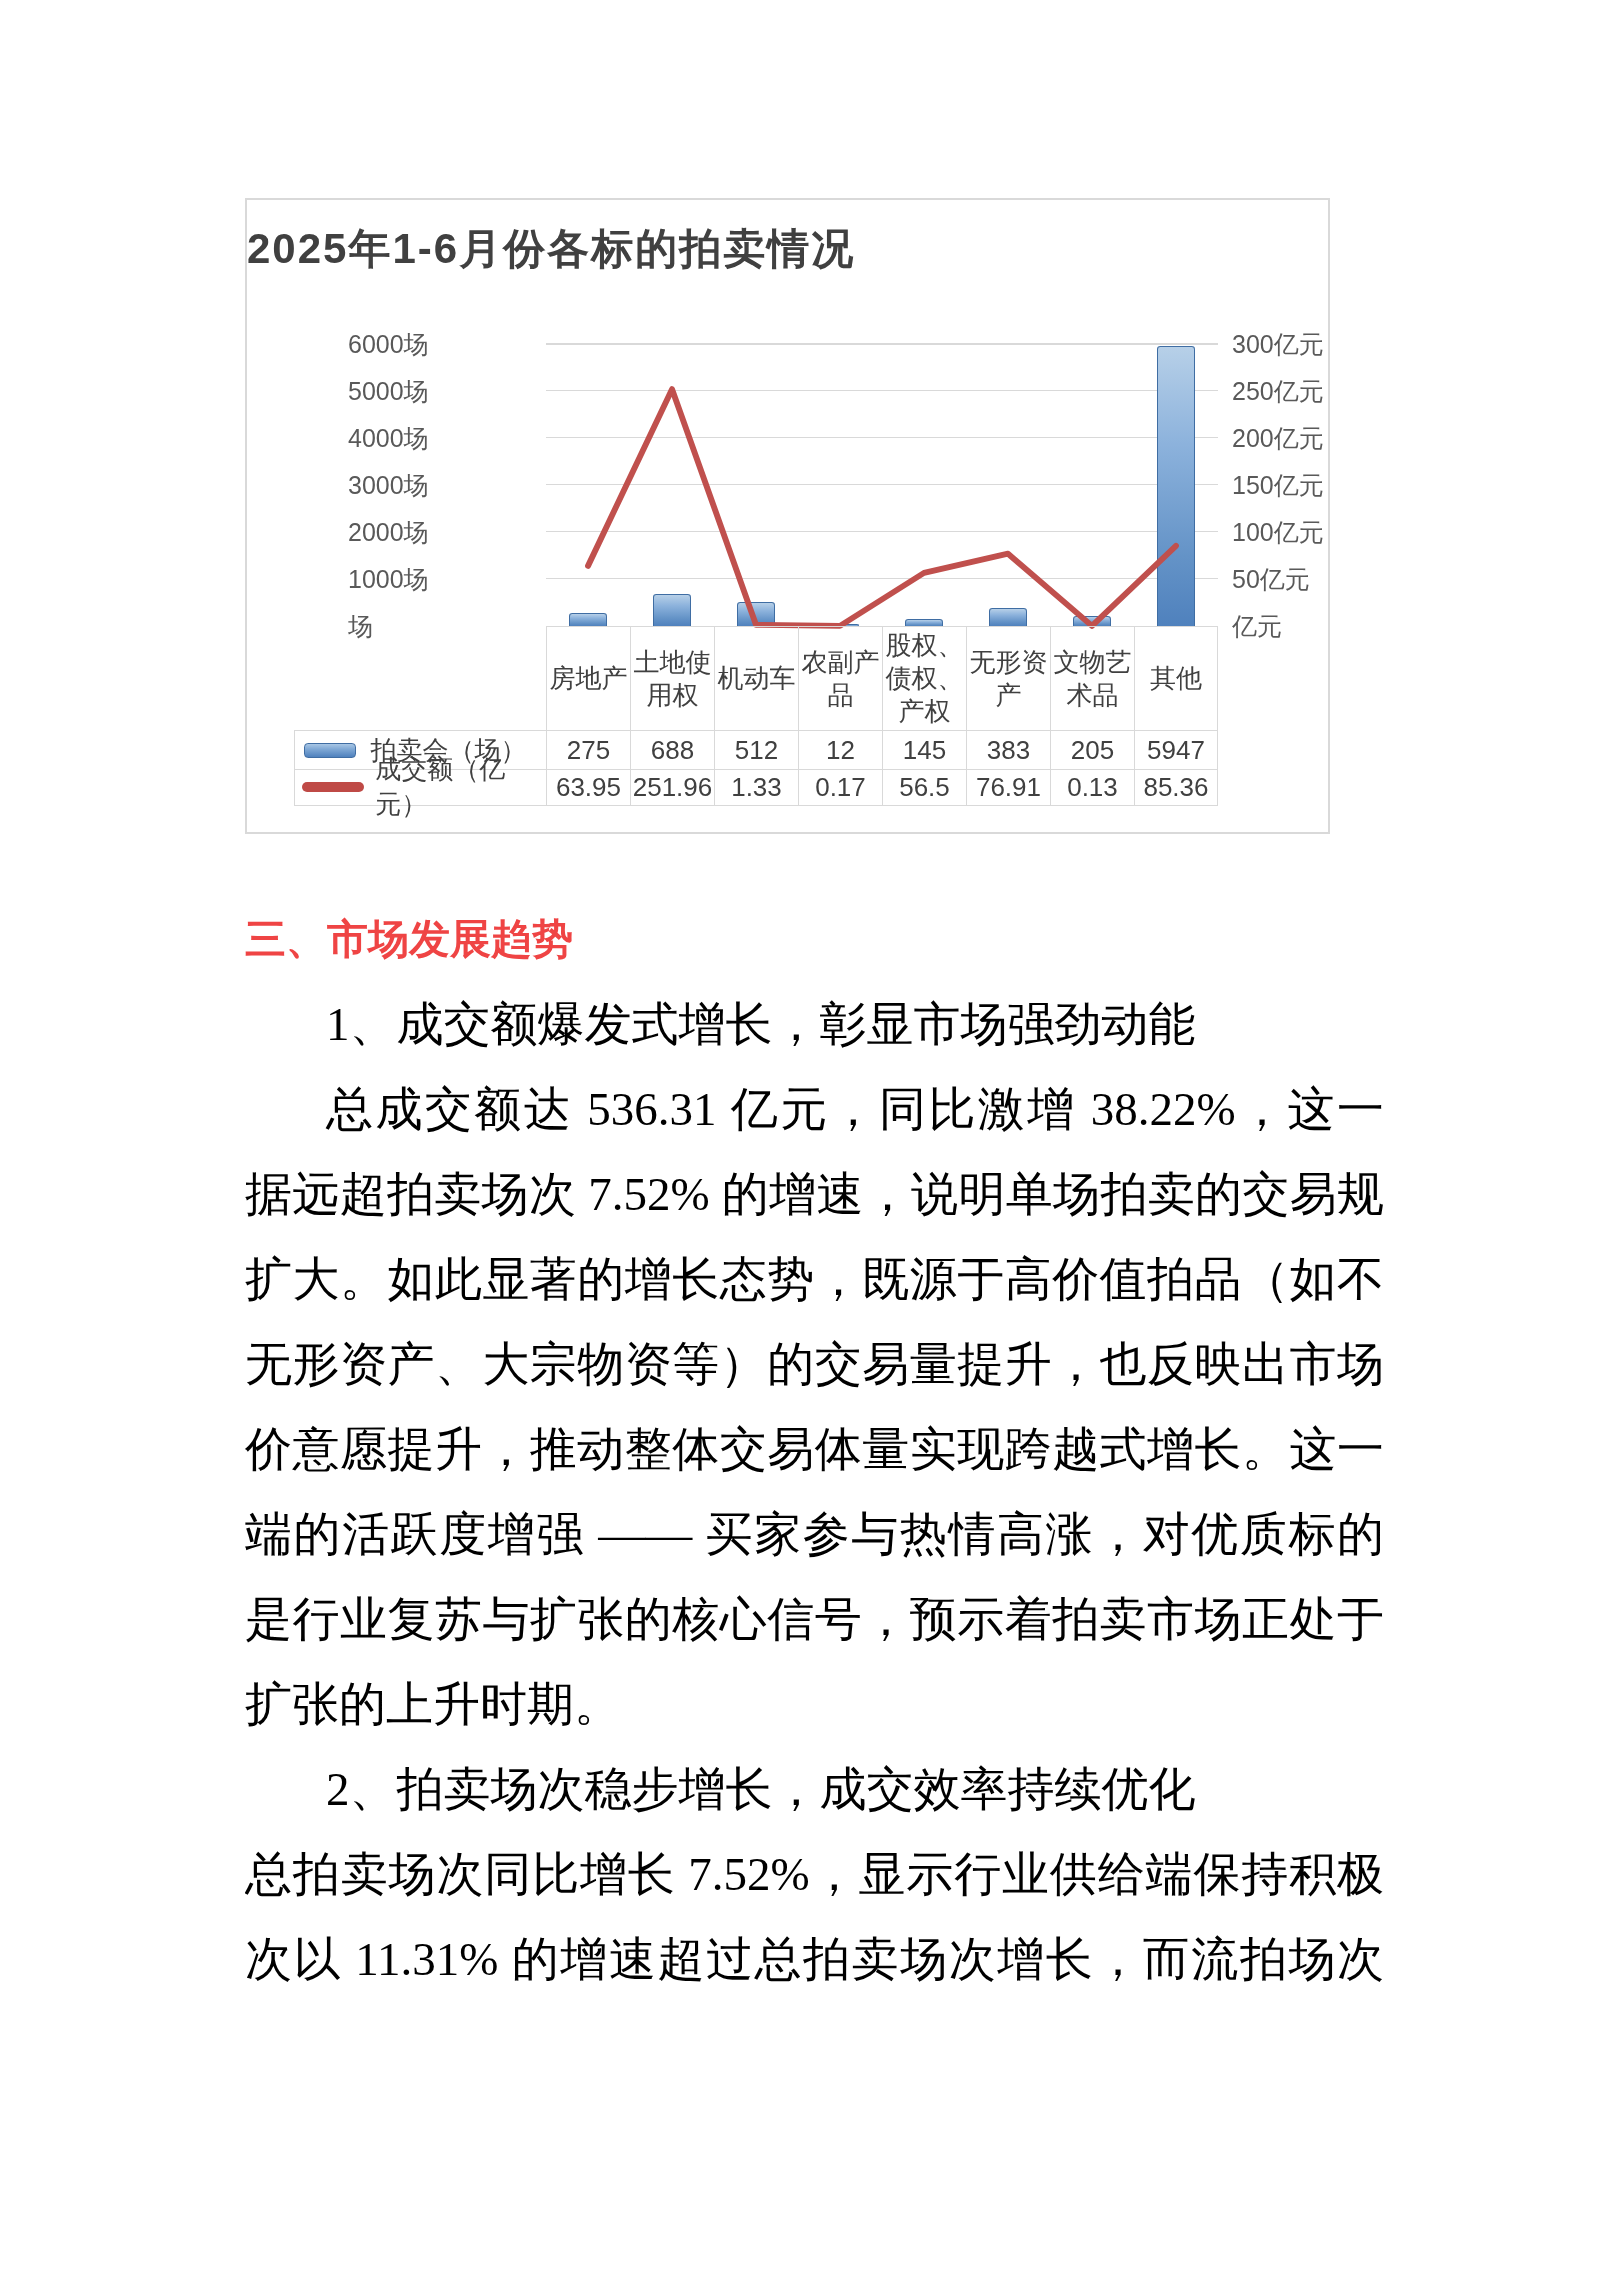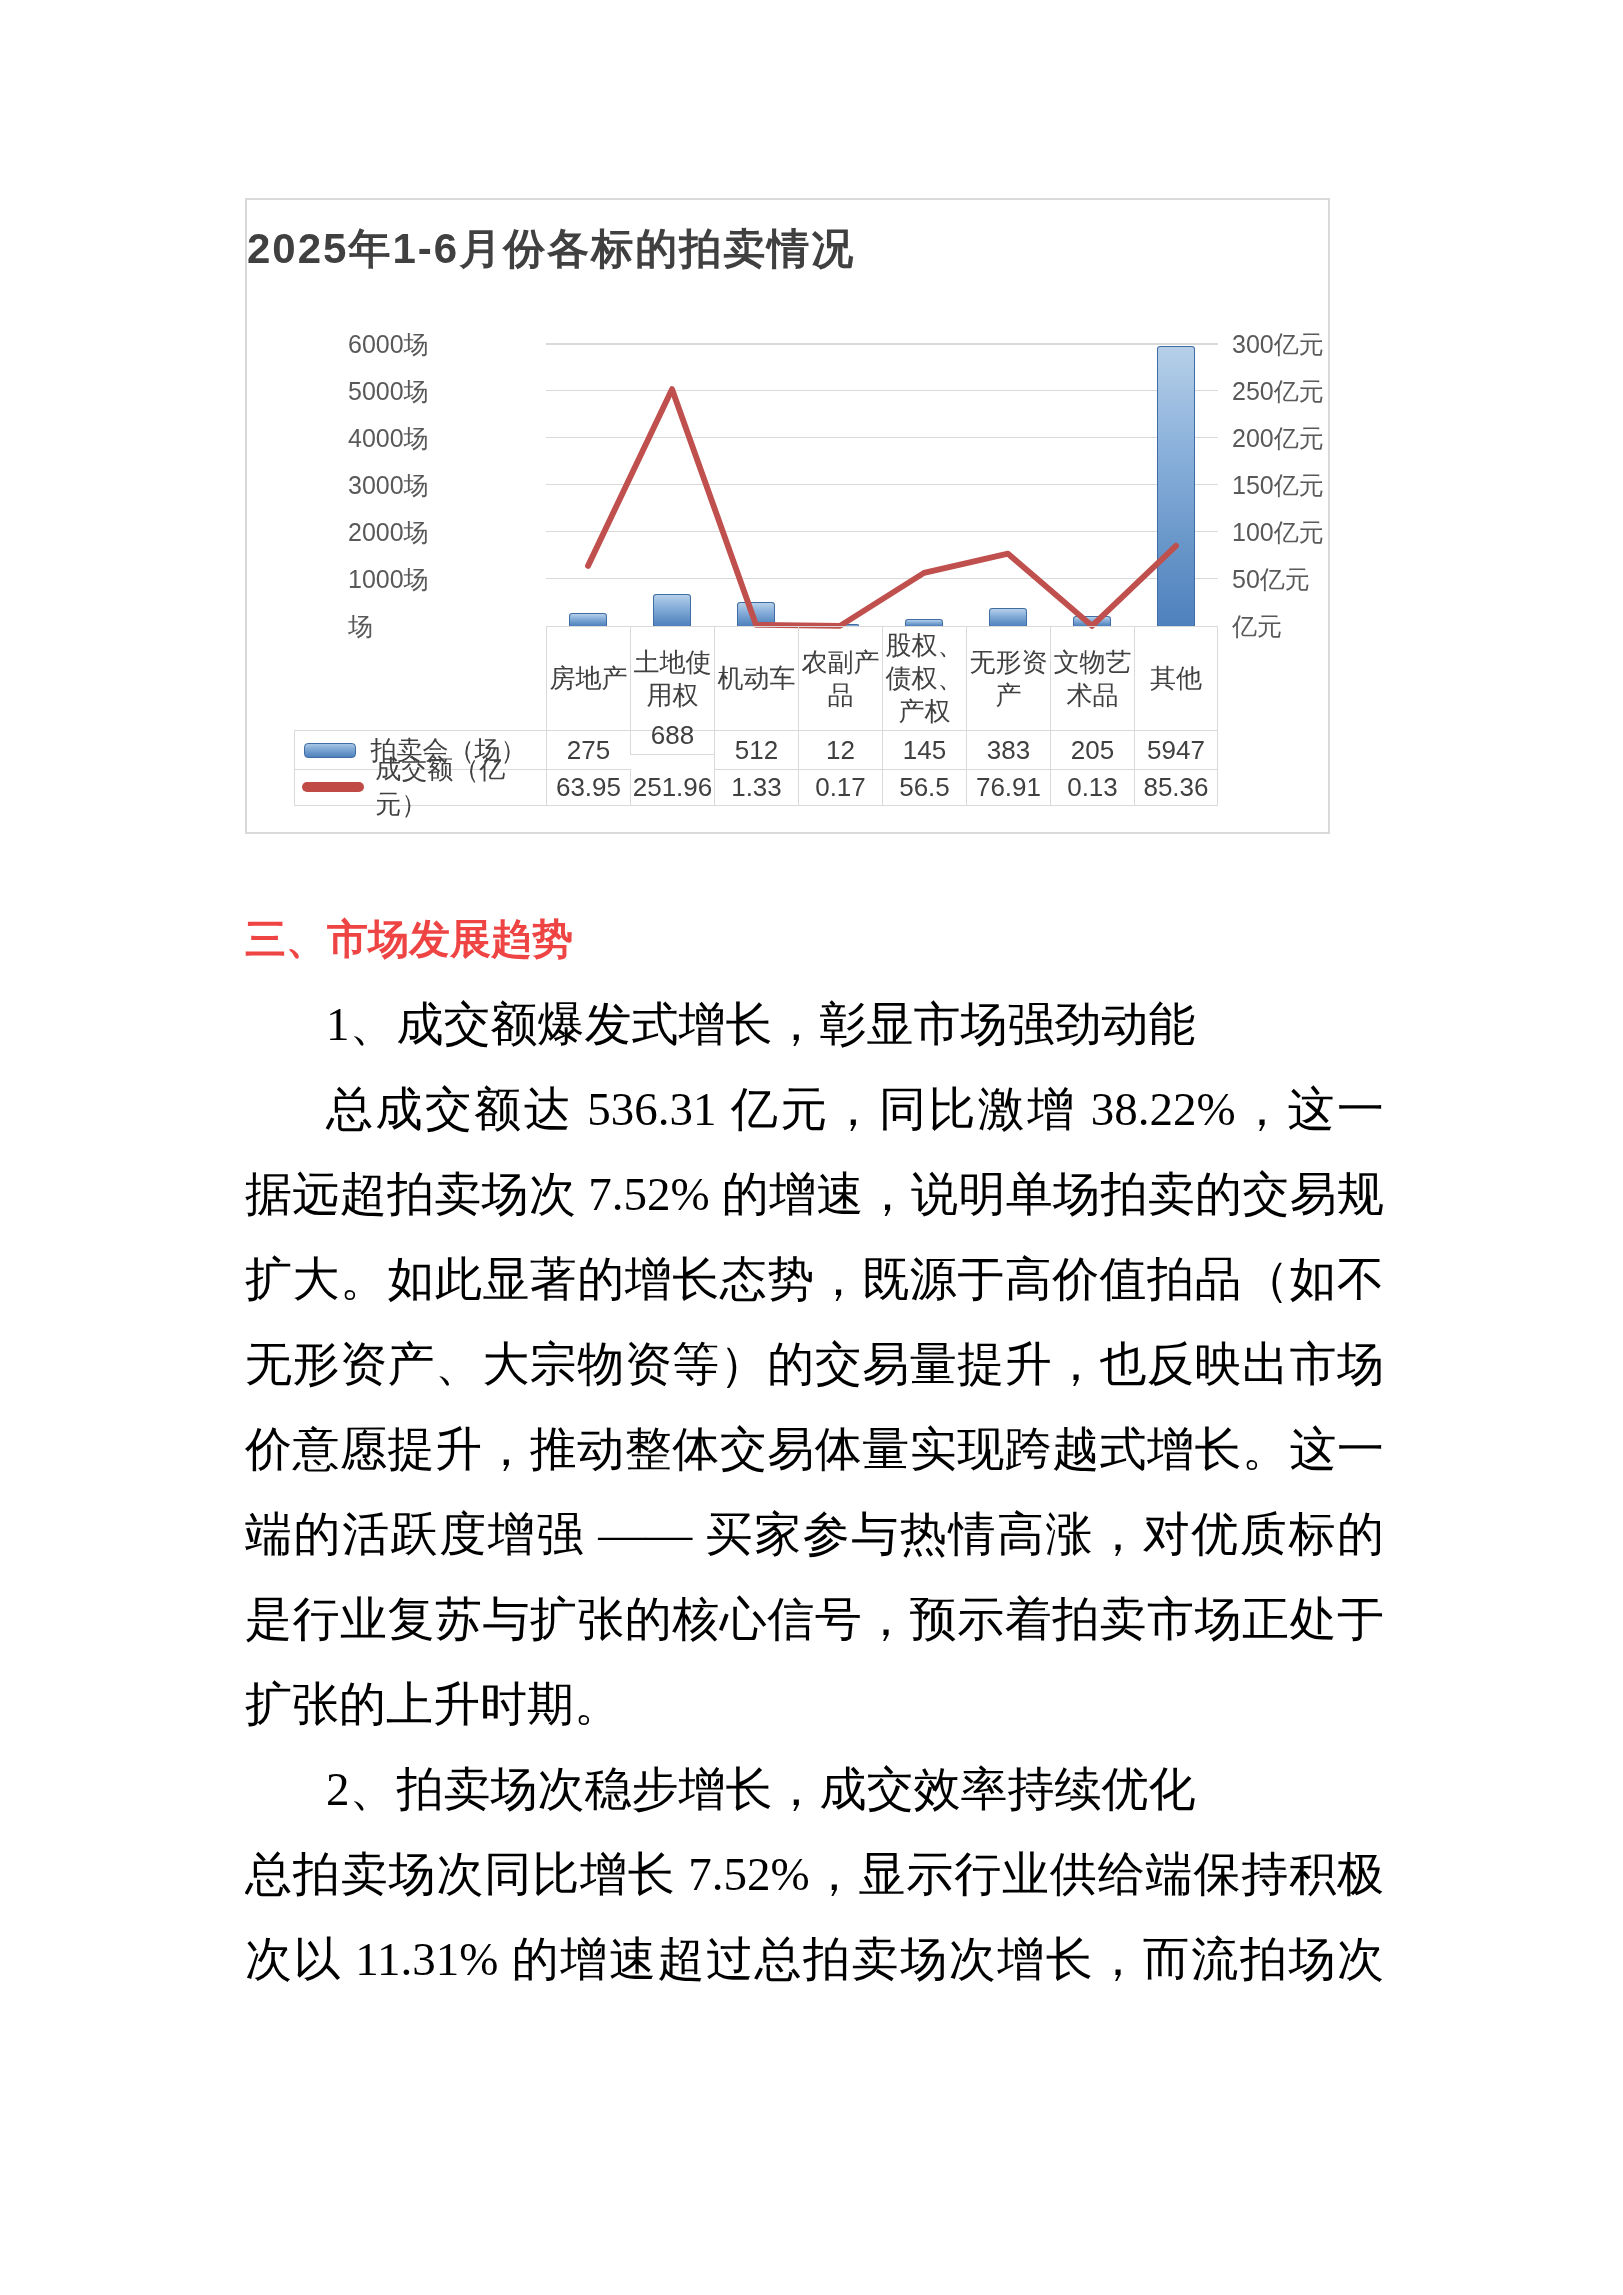--- a/index.html
+++ b/index.html
@@ -127,21 +127,21 @@
         <div class="tcell header b-top b-left b-bottom" style="left: 719px; top: 426px; width: 84px; height: 105px;">无形资
 产</div>
         <div class="tcell header b-top b-left b-bottom" style="left: 803px; top: 426px; width: 84px; height: 105px;">文物艺
 术品</div>
         <div class="tcell header b-top b-left b-bottom b-right" style="left: 887px; top: 426px; width: 84px; height: 105px;">其他</div>
         <div class="tcell legend b-left b-bottom" style="left: 47px; top: 531px; width: 252px; height: 39px;">
           <span class="legend-bar-marker"></span>
           <span>拍卖会（场）</span>
         </div>
         <div class="tcell value b-left b-bottom" style="left: 299px; top: 531px; width: 84px; height: 39px;">275</div>
-        <div class="tcell value b-left b-bottom" style="left: 383px; top: 516px; width: 84px; height: 39px;">688</div>
+        <div class="tcell value b-left b-bottom" style="left: 383px; top: 531px; width: 84px; height: 39px;">688</div>
         <div class="tcell value b-left b-bottom" style="left: 467px; top: 531px; width: 84px; height: 39px;">512</div>
         <div class="tcell value b-left b-bottom" style="left: 551px; top: 531px; width: 84px; height: 39px;">12</div>
         <div class="tcell value b-left b-bottom" style="left: 635px; top: 531px; width: 84px; height: 39px;">145</div>
         <div class="tcell value b-left b-bottom" style="left: 719px; top: 531px; width: 84px; height: 39px;">383</div>
         <div class="tcell value b-left b-bottom" style="left: 803px; top: 531px; width: 84px; height: 39px;">205</div>
         <div class="tcell value b-left b-bottom b-right" style="left: 887px; top: 531px; width: 84px; height: 39px;">5947</div>
         <div class="tcell legend b-left b-bottom" style="left: 47px; top: 569px; width: 252px; height: 37px;">
           <span class="legend-line-marker"></span>
           <span>成交额（亿元）</span>
         </div>

